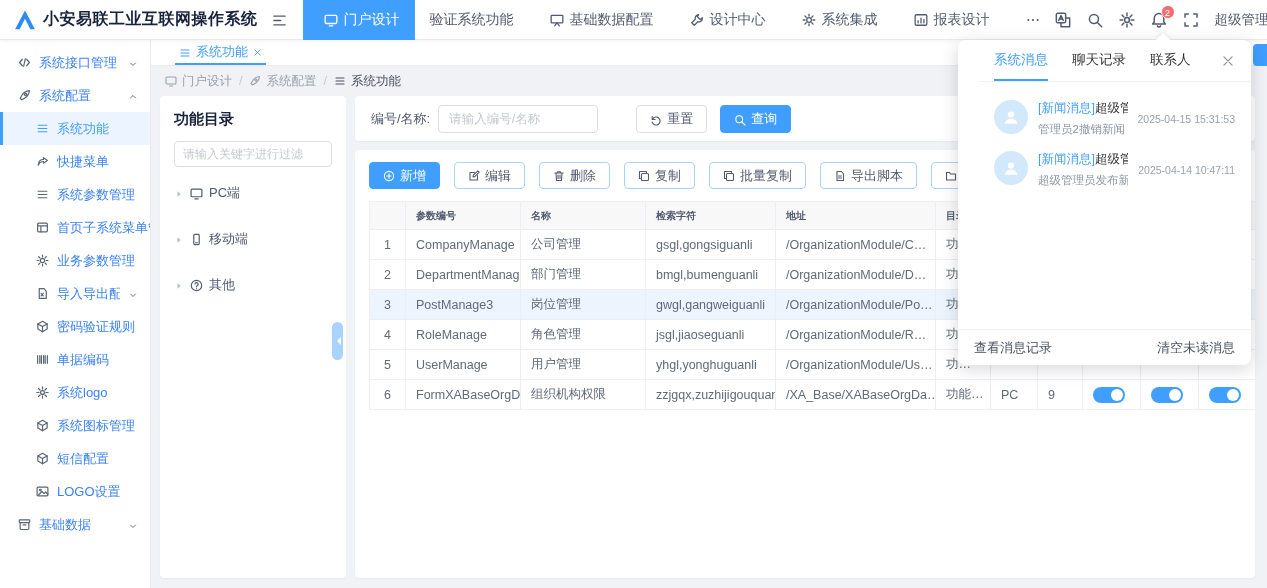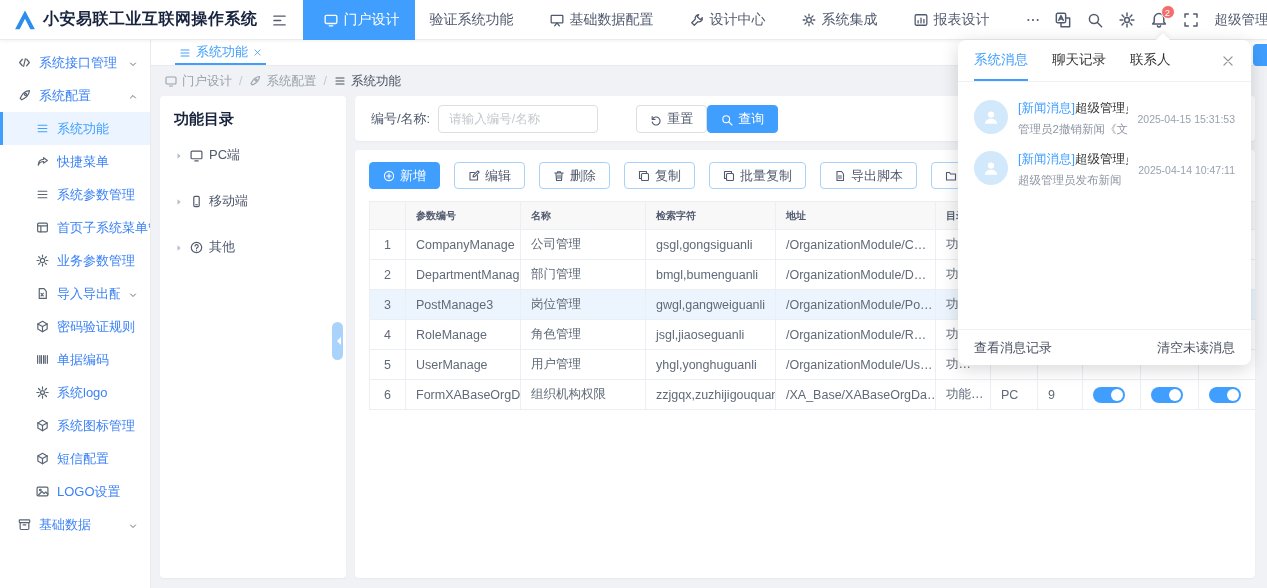--- a/index.html
+++ b/index.html
@@ -67,37 +67,37 @@
   
   .main-col { flex:1; display:flex; flex-direction:column; min-width:0; }
   .search-card { height:45px; display:flex; align-items:center; padding:0 16px; }
   .search-label { font-size:13px; color:#515a6e; white-space:nowrap; }
   .search-input { margin-left:8px; width:160px; height:28px; border:1px solid #dcdee2; border-radius:4px; padding:0 10px; font-size:12.5px; outline:none; font-family:inherit; color:#495060; }
   .search-input::placeholder { color:#c5c8ce; }
   .btn { height:28px; border-radius:4px; display:inline-flex; align-items:center; gap:5px; font-size:13px; padding:0 13px; cursor:pointer; border:1px solid #dcdee2; background:#fff; color:#515a6e; white-space:nowrap; font-family:inherit; }
   .btn .ic { width:12px; height:12px; }
   .btn.primary { background:#409eff; border-color:#409eff; color:#fff; }
   .btn-reset { margin-left:38px; }
-  .btn-query { margin-left:0; }
+  .btn-query { margin-left:13px; }
 
   .table-card { flex:1; margin-top:9px; padding:12px 14px; overflow:hidden; }
   .toolbar { display:flex; gap:14px; }
   .toolbar .btn { height:27px; }
   .toolbar .btn.ghost { border-color:#a9d2fa; }
 
   table.grid { margin-top:12px; width:100%; border-collapse:collapse; table-layout:fixed; }
   .grid th { background:#f8f8f9; font-size:10px; font-weight:bold; color:#515a6e; height:28px; text-align:left; padding:0 10px; border:1px solid #ebeef2; white-space:nowrap; overflow:hidden; }
   .grid td { height:30px; font-size:12.5px; color:#606a78; padding:0 10px; border:1px solid #ebeef2; white-space:nowrap; overflow:hidden; }
   .grid td.idx, .grid th.idx { text-align:center; padding:0 4px; }
   .grid tr.hl td { background:#ecf5fe; }
   .toggle { display:inline-block; width:32px; height:16px; border-radius:9px; background:#409eff; position:relative; vertical-align:middle; cursor:pointer; }
   .toggle::after { content:""; position:absolute; right:2px; top:2px; width:12px; height:12px; border-radius:50%; background:#fff; }
 
   
-  .popup { position:absolute; left:958px; top:40px; width:293px; height:325px; background:#fff; border-radius:8px; box-shadow:0 4px 18px rgba(0,0,0,.16); z-index:100; }
+  .popup { position:absolute; left:958px; top:40px; width:293px; height:325px; background:#fff; border-radius:8px; box-shadow:0 4px 18px rgba(0,0,0,.16); z-index:100;padding-left:20px; }
   .popup .arrow { position:absolute; left:200px; top:-5px; width:10px; height:10px; background:#fff; transform:rotate(45deg); box-shadow:-2px -2px 4px rgba(0,0,0,.05); }
   .p-head { height:42px; display:flex; align-items:stretch; gap:24px; padding:0 16px; border-bottom:1px solid #eef0f2; }
   .p-tab { display:inline-flex; align-items:center; font-size:13.5px; color:#303133; cursor:pointer; border-bottom:2px solid transparent; }
   .p-tab.active { color:#409eff; border-bottom-color:#409eff; }
   .p-close { margin-left:auto; display:flex; align-items:center; color:#909399; cursor:pointer; }
   .p-close .ic { width:14px; height:14px; }
   .p-msgs { padding:4px 16px 0; }
   .msg { display:flex; gap:10px; margin-top:14px; align-items:flex-start; cursor:pointer; }
   .msg-avatar { width:34px; height:34px; border-radius:50%; background:#d2e8fb; color:#fff; display:flex; align-items:center; justify-content:center; flex:none; }
   .msg-avatar .ic { width:18px; height:18px; }
@@ -364,20 +364,21 @@
           <path d="M2 3h8M2 6h8M2 9h8"></path>
         </svg>
         <span>系统功能</span>
       </span>
     </div>
 
   <div class="panes">
 
     <section class="card tree-card">
       <div class="tree-title">功能目录</div>
+      <input class="tree-filter" placeholder="请输入关键字进行过滤" style="">
       <div class="tree-nodes" id="tree-nodes">
           <div class="tree-node">
             <span class="caret"><svg class="ic" viewBox="0 0 12 12" fill="none" stroke="currentColor" stroke-width="1.1" stroke-linecap="round" stroke-linejoin="round">
                 <path d="M4.2 2.8 8 6 4.2 9.2z" fill="currentColor" stroke="none"></path>
               </svg></span>
             <svg class="ic" viewBox="0 0 12 12" fill="none" stroke="currentColor" stroke-width="1.1" stroke-linecap="round" stroke-linejoin="round">
               <rect x="1" y="2" width="10" height="7" rx="1"></rect>
               <path d="M4.5 11h3"></path>
             </svg>
             <span>PC端</span>

